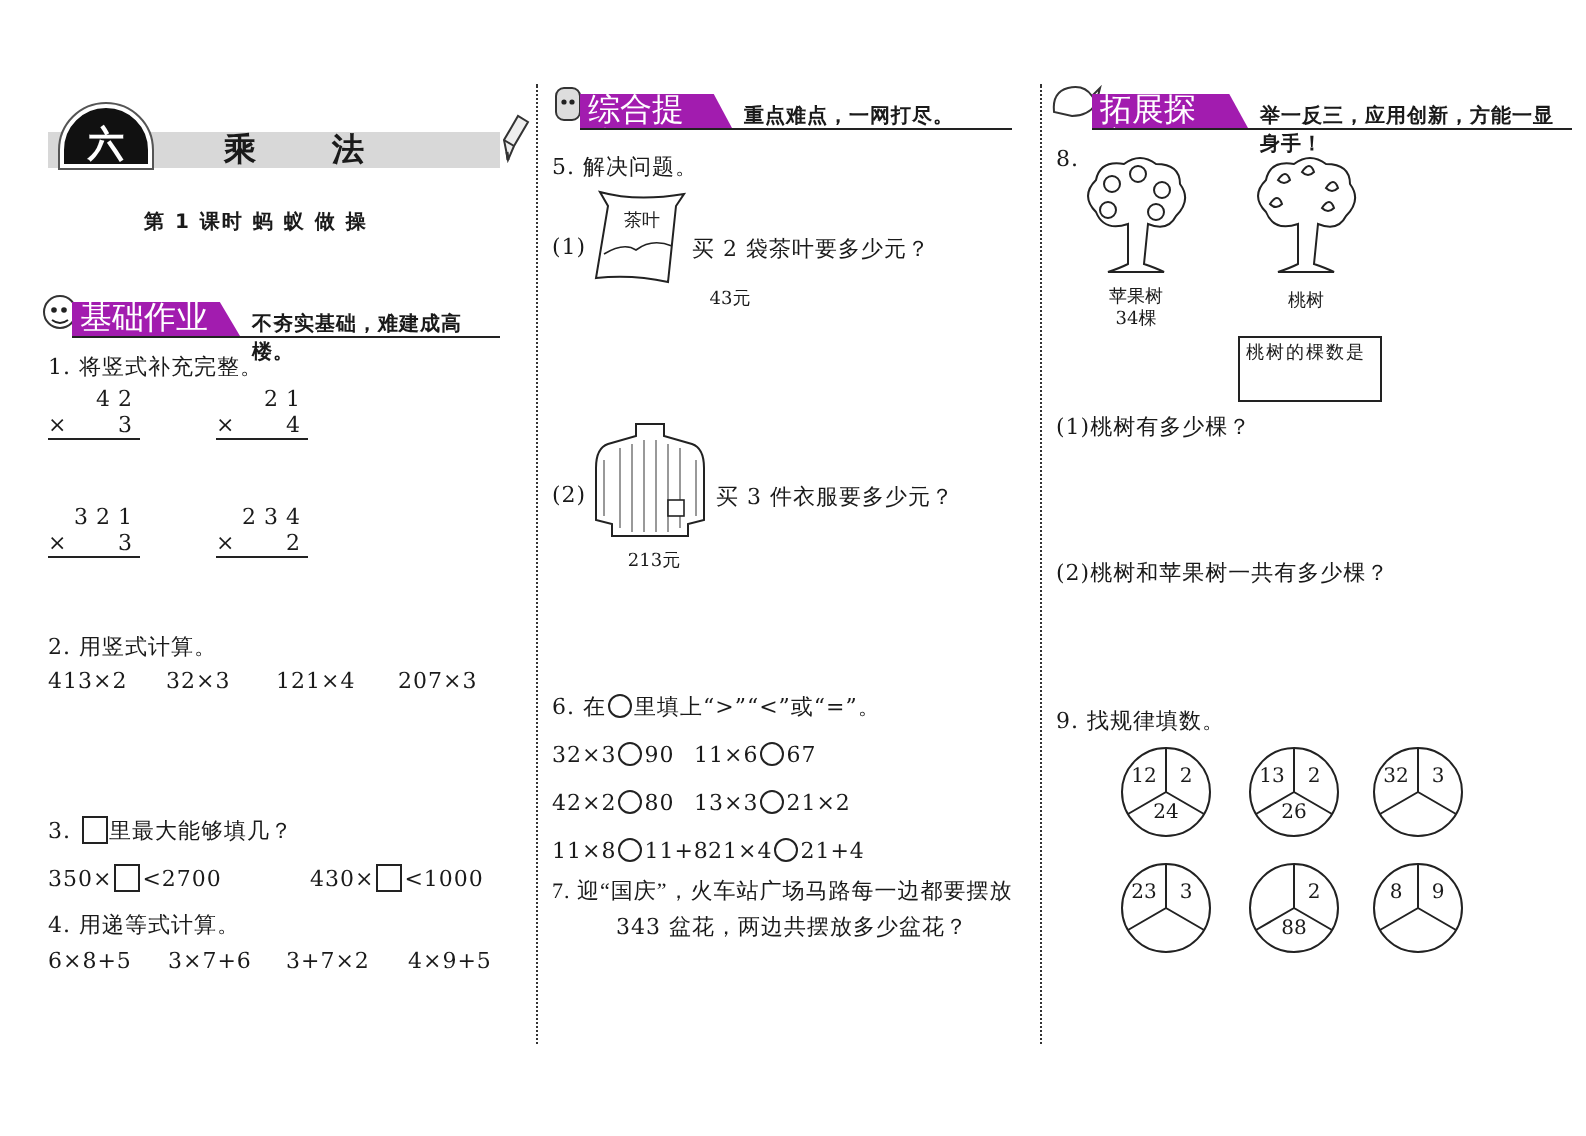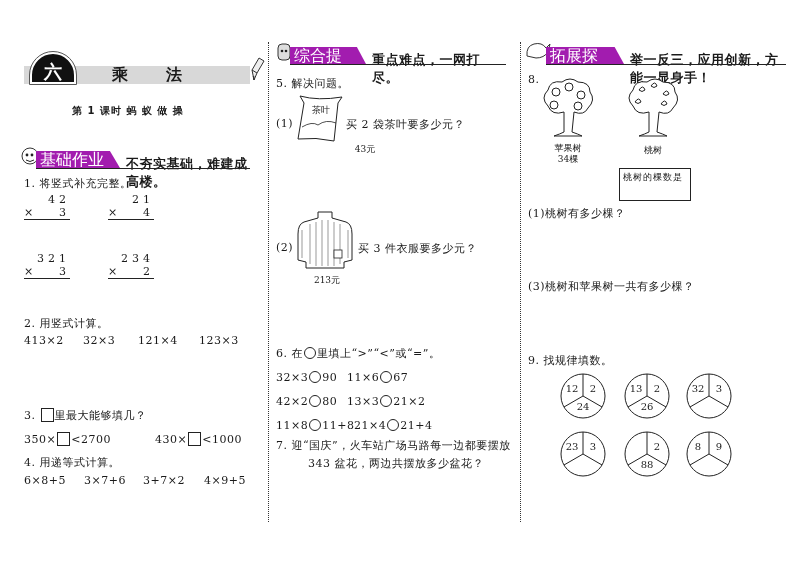--- a/index.html
+++ b/index.html
@@ -13,21 +13,21 @@
   .chapter-bar { position: absolute; left: 24px; top: 66px; width: 226px; height: 18px; background: #d8d8d8; }
   .chapter-badge { position: absolute; left: 30px; top: 52px; width: 46px; height: 32px; background: #111; border-radius: 23px 23px 0 0; border: 2px solid #fff; outline: 1px solid #555; }
   .chapter-badge span { position: absolute; left: 0; right: 0; top: 6px; text-align: center; color: #fff; font-family: "DejaVu Sans", sans-serif; font-weight: bold; font-size: 18px; }
   .chapter-title { position: absolute; top: 66px; font-family: "DejaVu Sans", sans-serif; font-size: 16px; font-weight: bold; line-height: 18px; }
   .lesson-title { position: absolute; left: 72px; top: 104px; font-family: "DejaVu Sans", sans-serif; font-weight: bold; font-size: 10px; letter-spacing: 1px; }
 
   
   .sec-head { position: absolute; height: 20px; }
   .sec-tag { position: absolute; top: 1px; height: 17px; background: #a21caf; color: #fff; font-family: Liberation Serif, serif; font-size: 16px; line-height: 17px; padding-left: 4px; padding-right: 12px; clip-path: polygon(0 0, 88% 0, 100% 100%, 0 100%); }
   .sec-line { position: absolute; top: 18px; height: 1px; background: #222; }
-  .sec-slogan { position: absolute; top: 5px; font-size: 13px; font-weight: bold; letter-spacing: 0.5px; }
+  .sec-slogan { position: absolute; top: 5px; font-size: 10px; font-weight: bold; letter-spacing: 0.5px; }
   .mascot { position: absolute; width: 22px; height: 22px; }
 
   .q { position: absolute; font-size: 11px; white-space: nowrap; letter-spacing: 0.5px; }
 
   
   .vert { position: absolute; width: 46px; font-size: 11px; }
   .vert .top { text-align: right; letter-spacing: 4px; height: 13px; }
   .vert .bot { display: flex; justify-content: space-between; border-bottom: 1px solid #222; height: 14px; }
   .vert .bot span:last-child { letter-spacing: 4px; }
 
@@ -107,21 +107,21 @@
   <div class="bot">
       <span>×</span>
       <span>2</span>
     </div>
 </div>
 
 <div class="q" style="left:24px; top:316px;">2. 用竖式计算。</div>
 <div class="q" style="left:24px; top:334px;">413×2</div>
 <div class="q" style="left:83px; top:334px;">32×3</div>
 <div class="q" style="left:138px; top:334px;">121×4</div>
-<div class="q" style="left:199px; top:334px;">123×3</div>
+<div class="q" style="left:199px; top:334px;">207×3</div>
 
 <div class="q" style="left:24px; top:408px;">
   <span>3.</span>
   <span class="box"></span><span>里最大能够填几？</span>
 </div>
 <div class="q" style="left:24px; top:432px;">
   <span>350×</span><span class="box"></span><span>&lt;2700</span>
 </div>
 <div class="q" style="left:155px; top:432px;">
   <span>430×</span><span class="box"></span><span>&lt;1000</span>
@@ -188,21 +188,21 @@
 <div class="q" style="left:347px; top:395px;">
   <span>13×3</span><span class="circ"></span><span>21×2</span>
 </div>
 <div class="q" style="left:276px; top:419px;">
   <span>11×8</span><span class="circ"></span><span>11+8</span>
 </div>
 <div class="q" style="left:354px; top:419px;">
   <span>21×4</span><span class="circ"></span><span>21+4</span>
 </div>
 
-<div class="q" style="left:276px; top:438px;">7. 迎“国庆”，火车站广场马路每一边都要摆放</div>
+<div class="q" style="left:276px; top:438px;font-family:Liberation Serif, serif;">7. 迎“国庆”，火车站广场马路每一边都要摆放</div>
 <div class="q" style="left:276px; top:456px;margin-left:32px;">343 盆花，两边共摆放多少盆花？</div>
 
 <div class="sec-head" style="left:524px; top:46px; width:262px;">
   <svg class="mascot" style="left:0; top:-6px; width:28px;" viewBox="0 0 28 22">
     <path d="M3 16 Q2 6 10 4 Q18 2 22 8 L26 4 L24 12 Q20 18 12 18 Z" fill="#fff" stroke="#333" stroke-width="1"></path>
   </svg>
   <div class="sec-tag" style="left:22px; width:78px;">拓展探究</div>
   <div class="sec-slogan" style="left:106px;">举一反三，应用创新，方能一显身手！</div>
   <div class="sec-line" style="left:22px; width:240px;"></div>
 </div>
@@ -228,21 +228,21 @@
   <path d="M10 26 q4 -6 6 0 q-3 3 -6 0 Z" fill="#fff" stroke="#222"></path>
   <path d="M36 28 q4 -6 6 0 q-3 3 -6 0 Z" fill="#fff" stroke="#222"></path>
 </svg>
 <div class="caption" style="left:633px; top:144px; width:40px;">桃树</div>
 
 <div class="hint-box">
   <div>桃树的棵数是</div>
 </div>
 
 <div class="q" style="left:528px; top:206px;text-align:center;">(1)桃树有多少棵？</div>
-<div class="q" style="left:528px; top:279px;">(3)桃树和苹果树一共有多少棵？</div>
+<div class="q" style="left:528px; top:279px;">(2)桃树和苹果树一共有多少棵？</div>
 
 <div class="q" style="left:528px; top:353px;">9. 找规律填数。</div>
 
 <div class="wheel" style="left:560px; top:373px;">
   <svg width="46" height="46" viewBox="0 0 46 46">
       <circle cx="23" cy="23" r="22" fill="none" stroke="#222"></circle>
       <path d="M23 1 V23 L4 34 M23 23 L42 34" fill="none" stroke="#222"></path>
     </svg>
   <div class="n tl">12</div>
   <div class="n tr">2</div>

